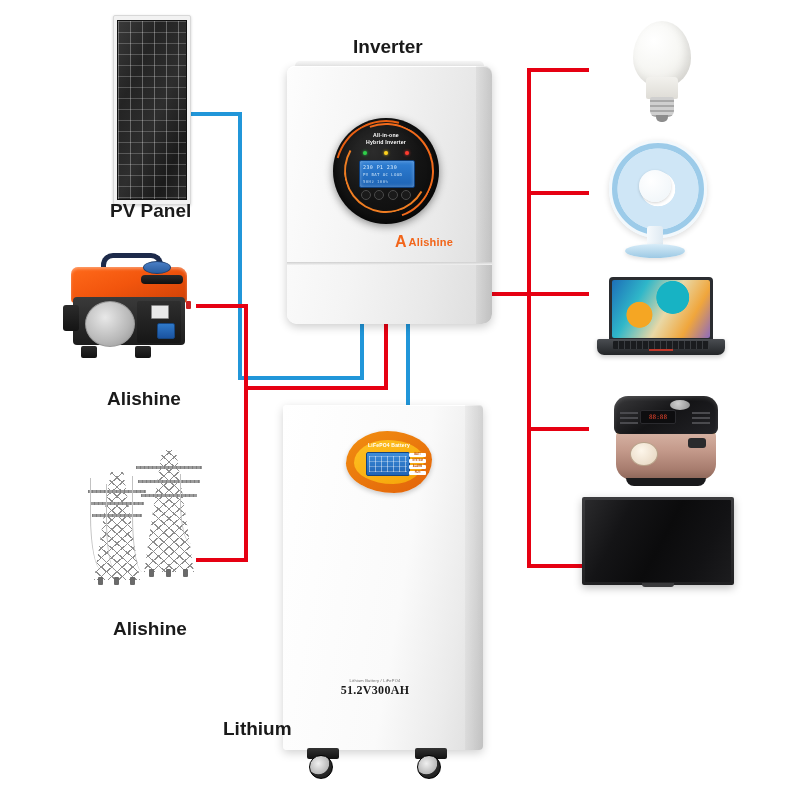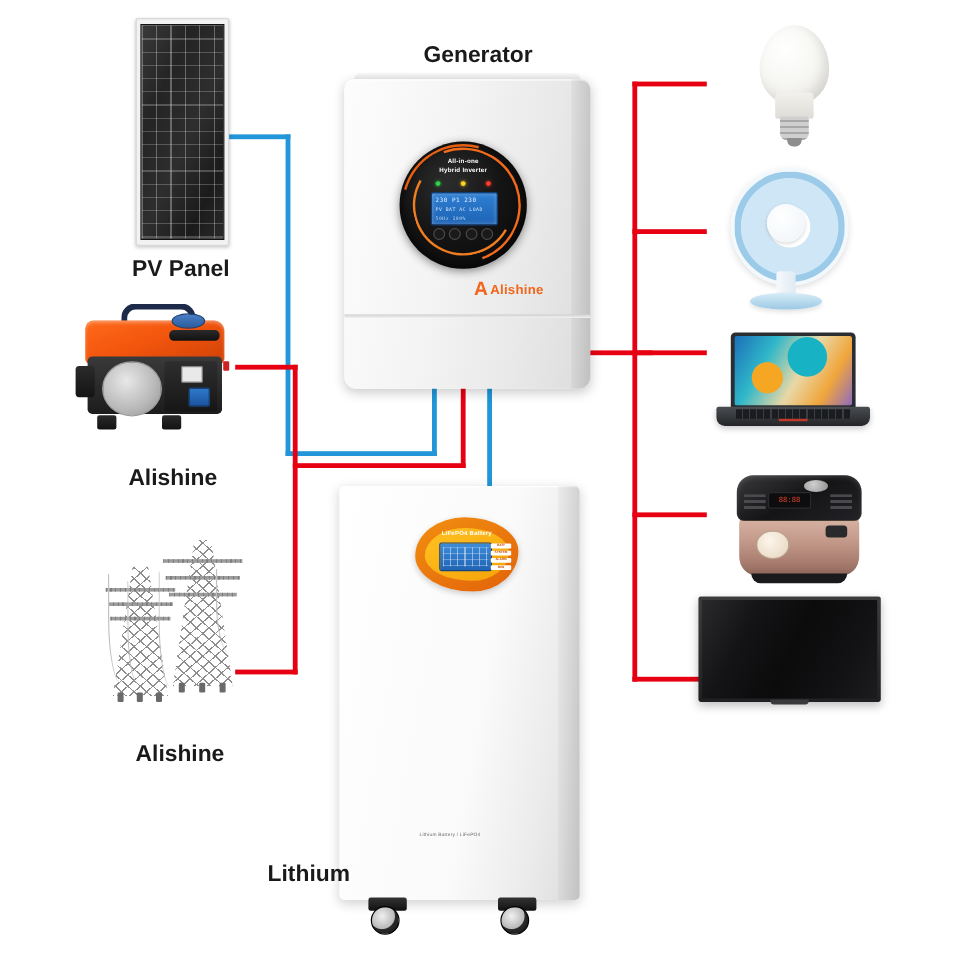--- a/index.html
+++ b/index.html
@@ -229,23 +229,23 @@
 
   <div class="wire" style="left:527px;top:68px;width:62px;height:4px;"></div>
   <div class="wire" style="left:527px;top:191px;width:62px;height:4px;"></div>
   <div class="wire" style="left:527px;top:292px;width:62px;height:4px;"></div>
   <div class="wire" style="left:527px;top:427px;width:62px;height:4px;"></div>
   <div class="wire" style="left:527px;top:564px;width:62px;height:4px;"></div>
 
   <div class="pv">
     <div class="pv-cells"></div>
   </div>
-  <div class="lbl" style="left:110px;top:214px;font-size:19px;">PV Panel</div>
-
-  <div class="lbl" style="left:353px;top:36px;font-size:19px;">Generator</div>
+  <div class="lbl" style="left:110px;top:200px;font-size:19px;">PV Panel</div>
+
+  <div class="lbl" style="left:353px;top:36px;font-size:19px;">Inverter</div>
   <div class="inv">
     <div class="inv-top"></div>
     <div class="inv-body">
       <div class="inv-rside"></div>
       <div class="inv-seam"></div>
 
       <div class="disc">
         <div class="swirl s1"></div>
         <div class="swirl s2"></div>
         <div class="swirl s3"></div>
@@ -335,20 +335,21 @@
         <div class="bat-keys">
           <div class="bat-key">BATT</div>
           <div class="bat-key">SYSTEM</div>
           <div class="bat-key">ALARM</div>
           <div class="bat-key">RUN</div>
         </div>
       </div>
 
       <div class="bat-spec">
         <div class="s-small">Lithium Battery / LiFePO4</div>
+        <div class="s-big">51.2V300AH</div>
       </div>
     </div>
 
     <div class="caster" style="left:18px;">
       <div class="caster-br"></div>
       <div class="caster-wh"></div>
     </div>
     <div class="caster" style="left:126px;">
       <div class="caster-br"></div>
       <div class="caster-wh"></div>

